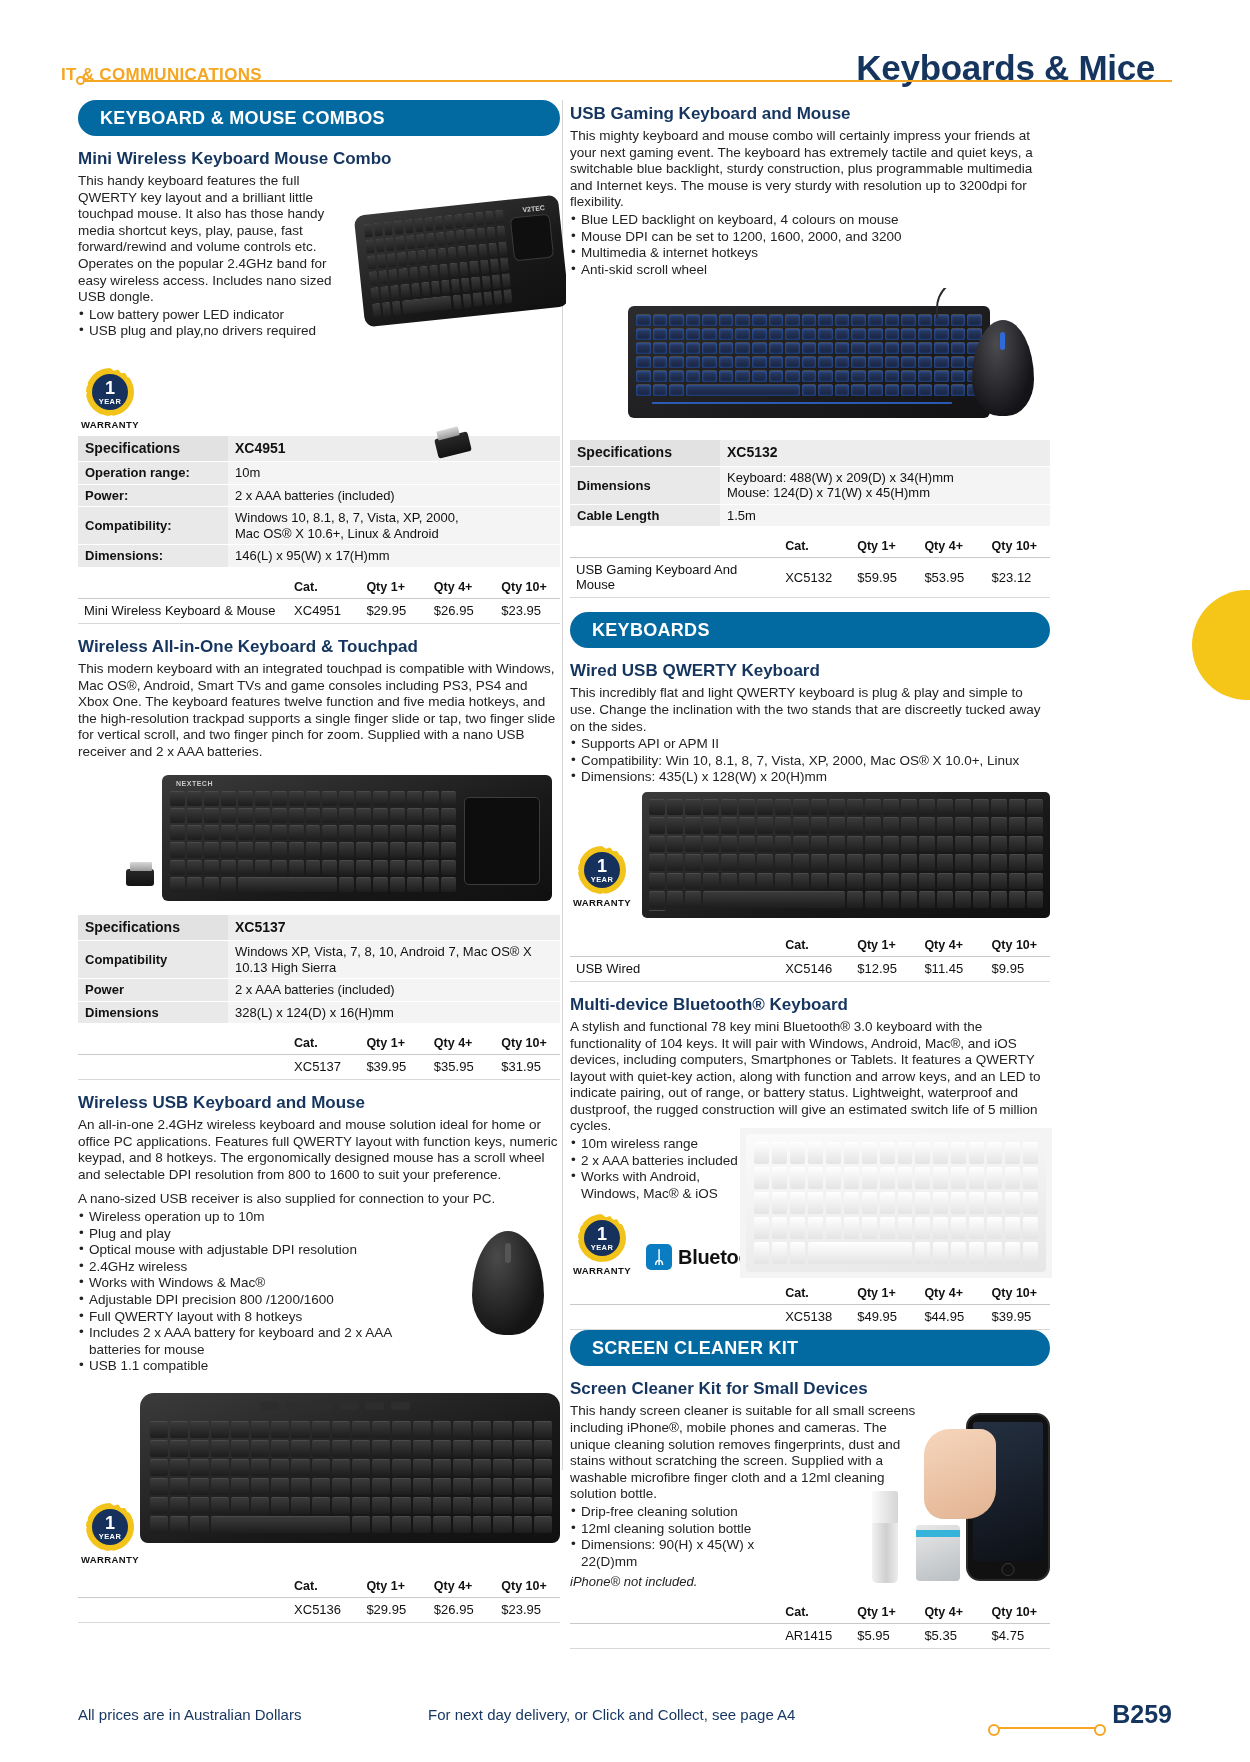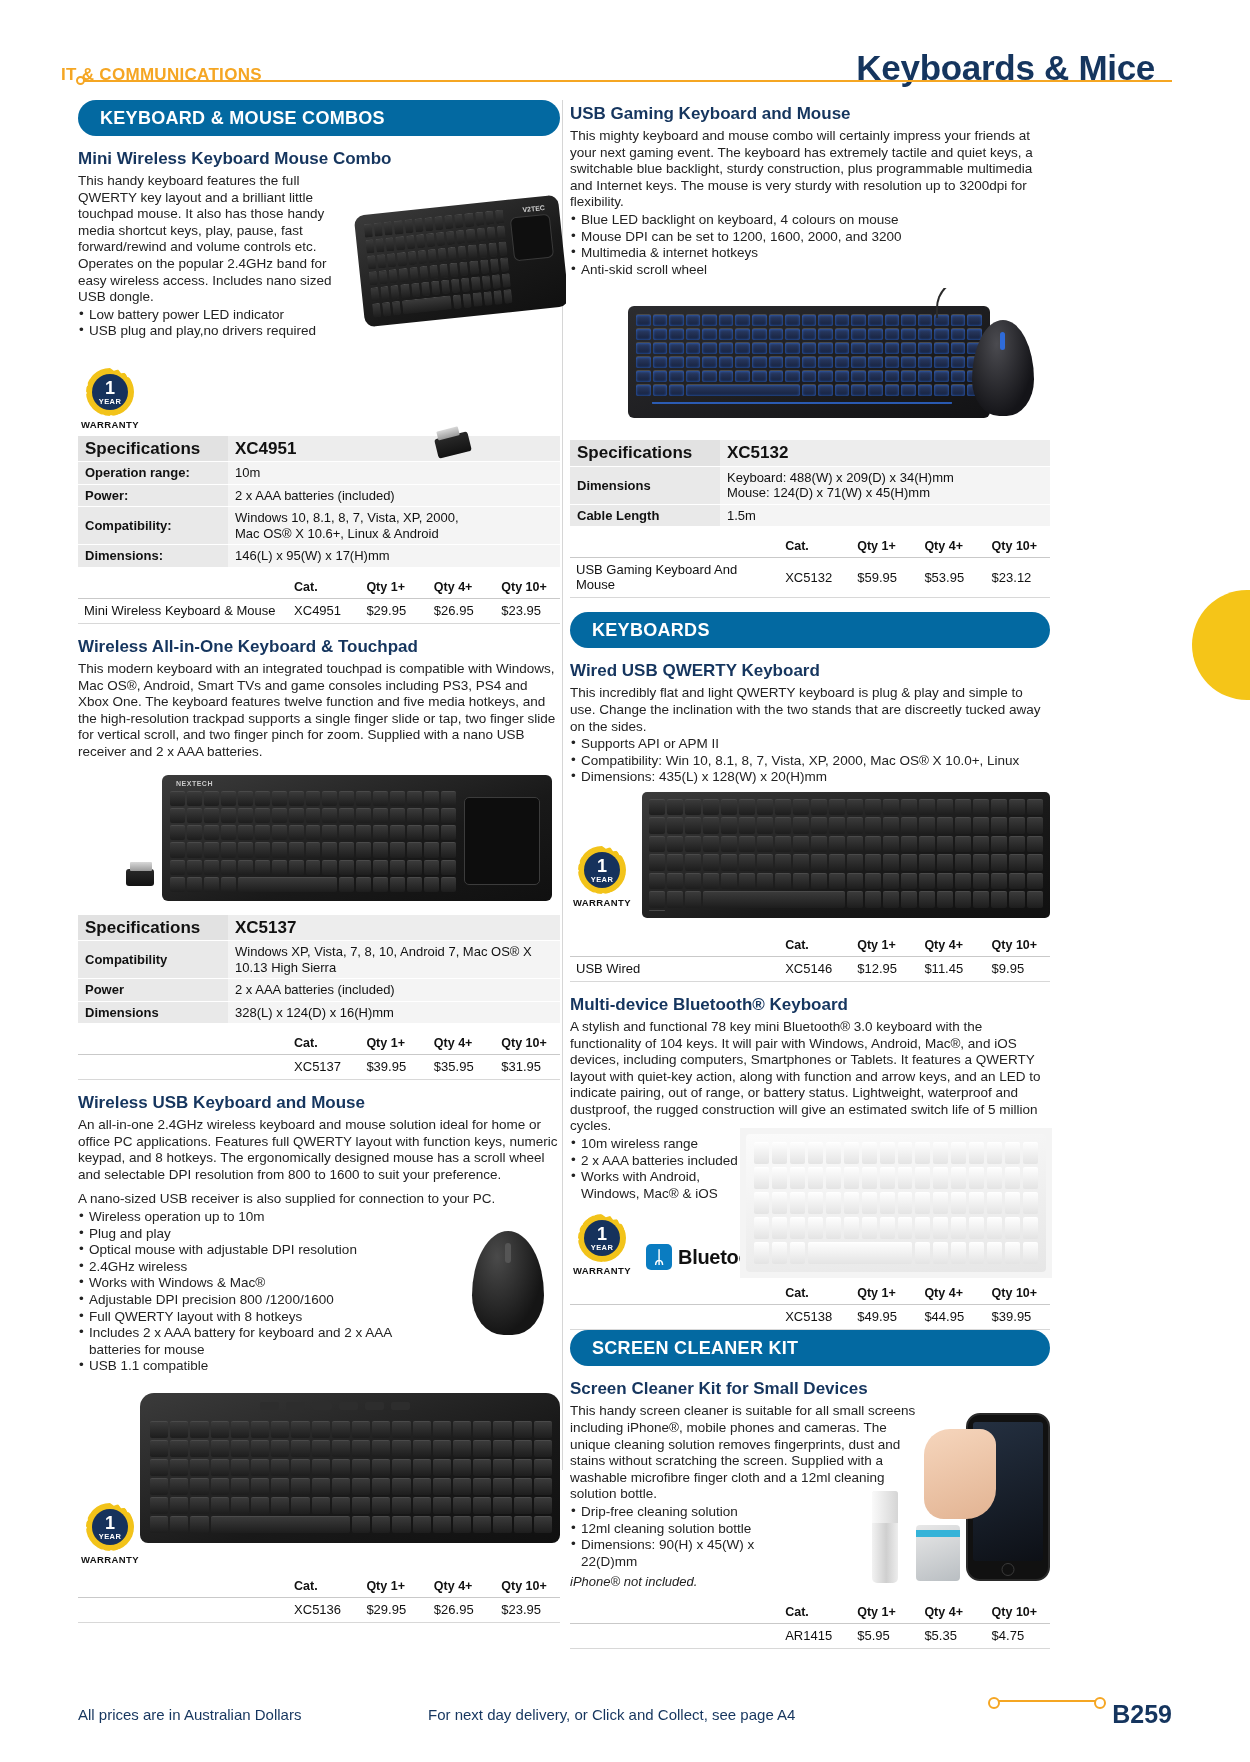--- a/index.html
+++ b/index.html
@@ -48,21 +48,21 @@
   ul.body { list-style: none; margin-top: 1px; }
   ul.body li { padding-left: 11px; position: relative; }
   ul.body li::before { content: "•"; position: absolute; left: 1px; top: -1px; }
 
   
   table.spec { width: 100%; border-collapse: collapse; margin-top: 6px; font-size: 13px; }
   table.spec td { padding: 3px 7px; vertical-align: middle; line-height: 15.5px; }
   table.spec tr { border-bottom: 1px solid #ffffff; }
   table.spec td.k { background: #e9e9e9; font-weight: bold; width: 150px; color: #111; }
   table.spec td.v { background: #f4f4f4; color: #111; }
-  table.spec tr.head td { background: #e2e2e2; font-weight: bold; font-size: 17px; padding: 5px 7px; }
+  table.spec tr.head td { background: #e2e2e2; font-weight: bold; font-size: 14px; padding: 5px 7px; }
   table.spec tr.head td.v { background: #ededed; }
 
   
   table.price { width: 100%; border-collapse: collapse; margin-top: 10px; font-size: 13px; }
   table.price th {
     font-size: 12.5px; font-weight: bold; text-align: left; padding: 2px 4px 4px 4px;
     border-bottom: 1px solid #c9c9c9; color: #111;
   }
   table.price td { padding: 4px 4px 5px 4px; border-bottom: 1px solid #d8d8d8; color: #111; }
   table.price .c-desc { width: 44%; padding-left: 6px; }
@@ -132,21 +132,21 @@
   .bottle { background: linear-gradient(90deg,#f2f2f2,#cfcfcf 55%,#ededed); border-radius: 3px 3px 5px 5px; }
   .bottle .cap { height: 34%; background: linear-gradient(90deg,#fafafa,#d5d5d5); border-radius: 3px 3px 0 0; }
   .cloth { background: linear-gradient(160deg,#e8e8e8,#b9bec2); border-radius: 4px; position: relative; }
   .cloth .band { position: absolute; top: 5px; left: 0; right: 0; height: 7px; background: #35b3d8; }
 
   
   .footer { position: absolute; left: 78px; top: 1700px; width: 1094px; font-size: 15px; color: #15355e; }
   .footer .row { display: flex; align-items: center; gap: 20px; }
   .footer .f1 { width: 330px; }
   .footer .f2 { flex: 1; }
-  .footer .f3 { display: flex; align-items: flex-start; gap: 10px; }
+  .footer .f3 { display: flex; align-items: flex-end; gap: 10px; }
   .pgline { width: 110px; height: 2px; background: #f5a623; position: relative; }
   .pgline::before, .pgline::after {
     content:""; position: absolute; top: -3px; width: 8px; height: 8px;
     border-radius: 50%; border: 2px solid #f5a623; background: #fff;
   }
   .pgline::before { left: -4px; }
   .pgline::after { right: -4px; }
   .pgnum { font-size: 25px; font-weight: bold; color: #15355e; }
 
   

